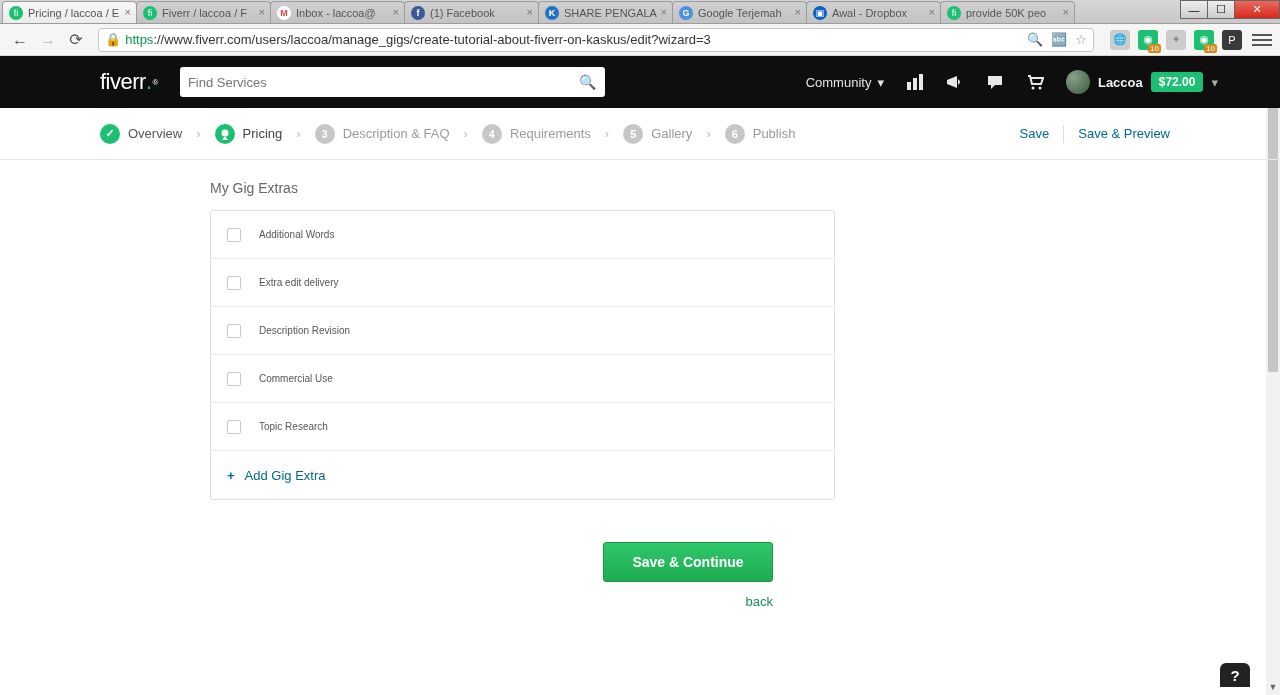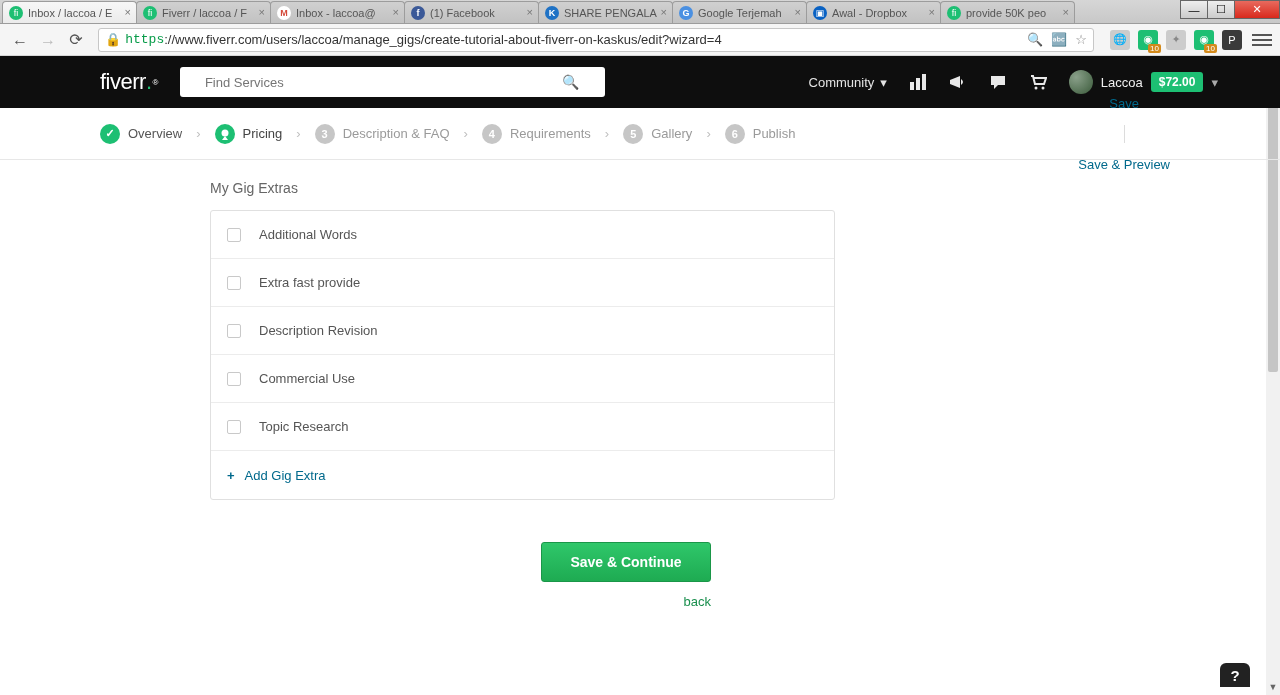--- a/index.html
+++ b/index.html
@@ -14,84 +14,84 @@
 .tab-title{ overflow:hidden; text-overflow:clip; }
 .chrome-window-controls{ position:absolute; right:0; top:0; display:flex;}
 .chrome-window-controls div{ width:28px; height:19px; border:1px solid #666; background:linear-gradient(#eee,#ccc); font-size:11px; display:flex; align-items:center; justify-content:center; margin-left:-1px;}
 .chrome-window-controls .close{ background:linear-gradient(#e86a5e,#d9291c); color:#fff; width:46px;}
 
 .chrome-toolbar { height:32px; background:#f5f5f5; border-bottom:1px solid #d7d7d7; display:flex; align-items:center; padding:0 8px;}
 .nav-btn{ width:24px; height:24px; display:flex; align-items:center; justify-content:center; color:#555; margin-right:4px;}
 .nav-btn.disabled{ color:#bbb;}
 .omnibox{ flex:1; height:24px; border:1px solid #c7c7c7; border-radius:3px; background:#fff; display:flex; align-items:center; padding:0 6px; font-size:13px; color:#333; margin:0 6px;}
 .omnibox .lock{ color:#079c49; margin-right:4px;}
-.omnibox .proto{ color:#079c49;font-family:Liberation Mono, monospace;}
+.omnibox .proto{ color:#079c49;}
 .omnibox .tail-icons{ margin-left:auto; display:flex; gap:8px; color:#888; font-size:13px;}
 .ext-row{ display:flex; align-items:center; gap:8px; margin-left:10px;}
 .ext{ width:20px; height:20px; border-radius:3px; display:flex; align-items:center; justify-content:center; font-size:11px; color:#fff; position:relative;}
 .ext .badge{ position:absolute; right:-3px; bottom:-3px; background:#d38a1b; color:#fff; font-size:8px; padding:0 2px; border-radius:2px;}
 .hamburger{ width:20px; display:flex; flex-direction:column; gap:3px; margin-left:10px;}
 .hamburger span{ height:2px; background:#555;}
 
 
 .page-scroll{ height:639px; overflow:hidden; position:relative;}
 .vscroll{ position:absolute; right:0; top:56px; width:14px; height:639px; background:#f1f1f1;}
 .vscroll .track-arrow{ height:16px; background:#f1f1f1; display:flex; align-items:center; justify-content:center; font-size:9px; color:#666;}
 .vscroll .thumb{ position:absolute; top:16px; left:2px; right:2px; height:300px; background:#c5c5c5; border-radius:2px;}
 
 .fiverr-header{ height:52px; background:#0e0e0e; display:flex; align-items:center; padding:0 0 0 100px;}
 .logo{ color:#fff; font-size:22px; font-weight:400; letter-spacing:-0.5px; display:flex; align-items:center;}
 .logo .dot{ color:#1dbf73;}
 .logo sup{ font-size:8px; vertical-align:top; margin-left:1px;}
-.searchwrap{ margin-left:22px; width:425px; height:30px; background:#fff; border-radius:3px; display:flex; align-items:center; padding:0 25px;}
+.searchwrap{ margin-left:22px; width:425px; height:30px; background:#fff; border-radius:3px; display:flex; align-items:center; padding:0 8px;}
 .searchwrap input{ border:none; outline:none; flex:1; font-size:13px; color:#555;}
 .searchwrap .mag{ color:#777; font-size:14px;}
 .hdr-right{ margin-left:auto; display:flex; align-items:center; padding-right:62px; gap:22px; color:#f0f0f0; font-size:13px;}
 .hdr-right .community{ display:flex; align-items:center; gap:6px; color:#e4e4e4;}
 .hdr-right .hicon{ width:18px; display:flex; align-items:center; justify-content:center; color:#e8e8e8; font-size:16px;}
 .hdr-user{ display:flex; align-items:center; gap:8px;}
 .avatar{ width:24px; height:24px; border-radius:50%; background:radial-gradient(circle at 30% 30%, #8aa08a, #3a5a3a);}
 .balance{ background:#1dbf73; color:#fff; font-weight:700; font-size:12px; padding:3px 8px; border-radius:3px;}
 
 .wizard-bar{ height:52px; border-bottom:1px solid #e7e7e7; display:flex; align-items:center; padding:0 110px 0 100px; font-size:13px;}
 .step{ display:flex; align-items:center; gap:8px; color:#9a9a9a; margin-right:12px;}
 .step .num{ width:20px; height:20px; border-radius:50%; background:#c6c6c6; color:#fff; display:flex; align-items:center; justify-content:center; font-size:11px; font-weight:700;}
 .step.done .num{ background:#1dbf73;}
 .step.done{ color:#555;}
 .step.active .num{ background:#1dbf73; position:relative;}
 .step.active{ color:#444; font-weight:500;}
 .step .chev{ color:#c0c0c0; margin-left:6px; margin-right:2px;}
-.wizard-right{ margin-left:auto; display:flex; align-items:center; gap:14px;flex-direction:column;}
+.wizard-right{ margin-left:auto; display:flex; align-items:center; gap:14px;}
 .wizard-right a{ color:#00698c; text-decoration:none;}
 .wizard-right .divider{ width:1px; height:18px; background:#dcdcdc;}
 
 .content-col{ padding:20px 0 0 210px; width:835px;}
 .section-title{ font-size:14px; color:#666; margin-bottom:14px;}
 .extras-card{ border:1px solid #e0e0e0; border-radius:3px; background:#fff;}
 .extra-row{ height:48px; border-bottom:1px solid #ececec; display:flex; align-items:center; padding:0 16px;}
 .extra-row.last-row{ border-bottom:none;}
 .chk{ width:14px; height:14px; border:1px solid #c9c9c9; border-radius:2px; margin-right:18px;}
-.extra-label{ font-size:13px; color:#555;}
+.extra-label{ font-size:10px; color:#555;}
 .add-row{ height:48px; display:flex; align-items:center; padding:0 16px; font-size:13px; color:#00698c; gap:10px;}
 .add-row .plus{ color:#00698c; font-weight:700;}
 
-.action-row{ width:835px; padding-left:86px; margin-top:42px; display:flex; flex-direction:column; align-items:flex-start; padding-right:0;}
+.action-row{ width:835px; padding-left:86px; margin-top:42px; display:flex; flex-direction:column; align-items:center; padding-right:0;}
 .action-inner{ width:625px; display:flex; flex-direction:column; align-items:flex-end;}
 .save-continue{ width:170px; height:40px; background:linear-gradient(#2fc76a,#1eab52); border:1px solid #1a9648; color:#fff; font-weight:700; font-size:14px; border-radius:3px; display:flex; align-items:center; justify-content:center;}
 .back-link{ color:#1a8f4e; font-size:13px; margin-top:12px; text-decoration:none;}
 
 .help-bubble{ position:absolute; right:30px; bottom:8px; background:#222; color:#fff; width:30px; height:24px; border-top-left-radius:6px; border-top-right-radius:6px; display:flex; align-items:center; justify-content:center; font-size:15px; font-weight:700;}
 </style>
 </head>
 <body>
 
 <div class="chrome-tabs">
   <div class="tab">
     <span class="favico" style="background:#1dbf73">fi</span>
-    <span class="tab-title">Inbox / laccoa / E</span>
+    <span class="tab-title">Pricing / laccoa / E</span>
     <span class="x">×</span>
   </div>
   <div class="tab inactive">
     <span class="favico" style="background:#1dbf73">fi</span>
     <span class="tab-title">Fiverr / laccoa / F</span>
     <span class="x">×</span>
   </div>
   <div class="tab inactive">
     <span class="favico" style="background:#fff;color:#d44a3a;font-weight:700">M</span>
     <span class="tab-title">Inbox - laccoa@</span>
@@ -129,21 +129,21 @@
   </div>
 </div>
 
 <div class="chrome-toolbar">
   <div class="nav-btn">←</div>
   <div class="nav-btn disabled">→</div>
   <div class="nav-btn">⟳</div>
   <div class="omnibox">
     <span class="lock">🔒</span>
     <span class="proto">https</span>
-      <span>://www.fiverr.com/users/laccoa/manage_gigs/create-tutorial-about-fiverr-on-kaskus/edit?wizard=4</span>
+      <span>://www.fiverr.com/users/laccoa/manage_gigs/create-tutorial-about-fiverr-on-kaskus/edit?wizard=3</span>
     <span class="tail-icons">
       <span>🔍</span>
       <span>🔤</span>
       <span>☆</span>
     </span>
   </div>
   <div class="ext-row">
     <div class="ext" style="background:#ccc;color:#666">🌐</div>
     <div class="ext" style="background:#1dbf73">
         <span>◉</span>
@@ -205,21 +205,21 @@
       </span>
       <span class="hicon">
         <svg width="18" height="16" viewBox="0 0 18 16">
             <path d="M2 2 H4 L6 10 H15 L17 4 H5" stroke="#e8e8e8" stroke-width="2" fill="none"></path>
             <circle cx="7" cy="14" r="1.5" fill="#e8e8e8"></circle>
             <circle cx="14" cy="14" r="1.5" fill="#e8e8e8"></circle>
           </svg>
       </span>
       <div class="hdr-user">
         <div class="avatar"></div>
-        <span style="font-weight:400">Laccoa</span>
+        <span style="font-weight:700">Laccoa</span>
         <span class="balance">$72.00</span>
         <span style="color:#aaa">▾</span>
       </div>
     </div>
   </div>
 
   <div class="wizard-bar">
     <div class="step done">
       <span class="num">✓</span>
       <span>Overview</span>
@@ -263,21 +263,21 @@
 
   <div class="content-col">
     <div class="section-title">My Gig Extras</div>
     <div class="extras-card">
       <div class="extra-row">
         <span class="chk"></span>
         <span class="extra-label">Additional Words</span>
       </div>
       <div class="extra-row">
         <span class="chk"></span>
-        <span class="extra-label">Extra fast provide</span>
+        <span class="extra-label">Extra edit delivery</span>
       </div>
       <div class="extra-row">
         <span class="chk"></span>
         <span class="extra-label">Description Revision</span>
       </div>
       <div class="extra-row">
         <span class="chk"></span>
         <span class="extra-label">Commercial Use</span>
       </div>
       <div class="extra-row last-row" style="border-bottom:1px solid #ececec">

